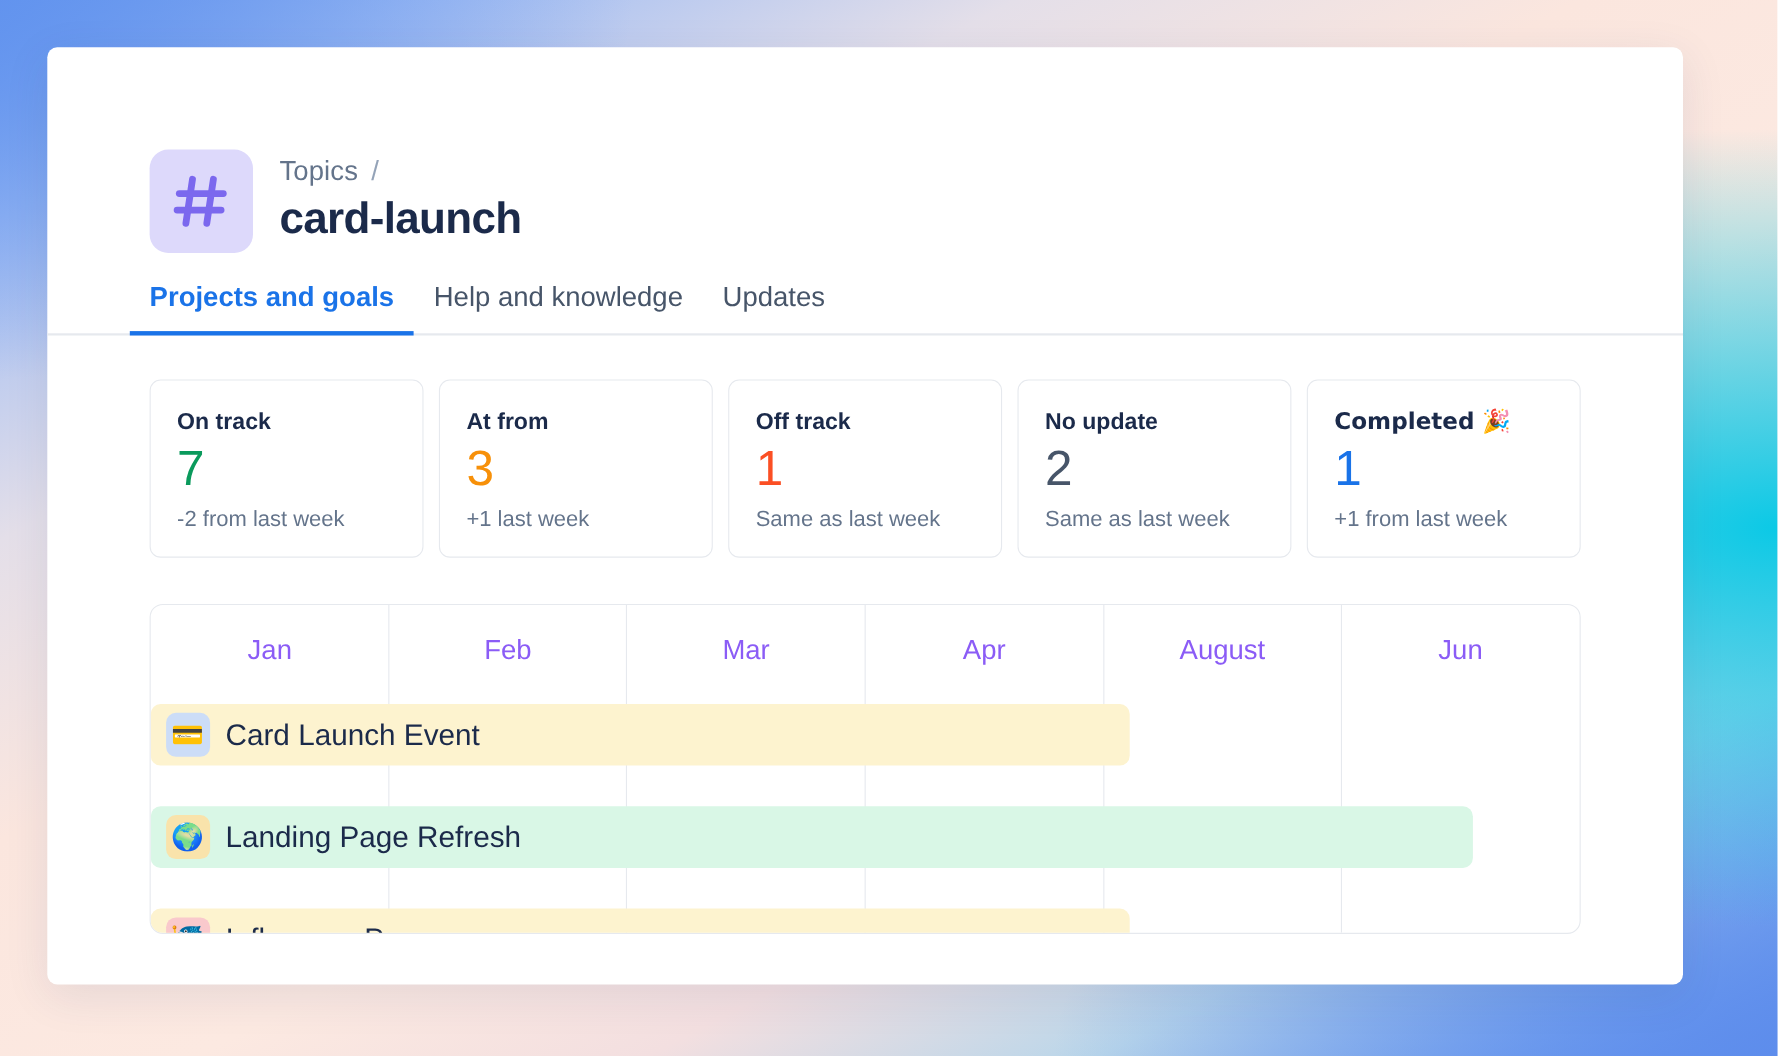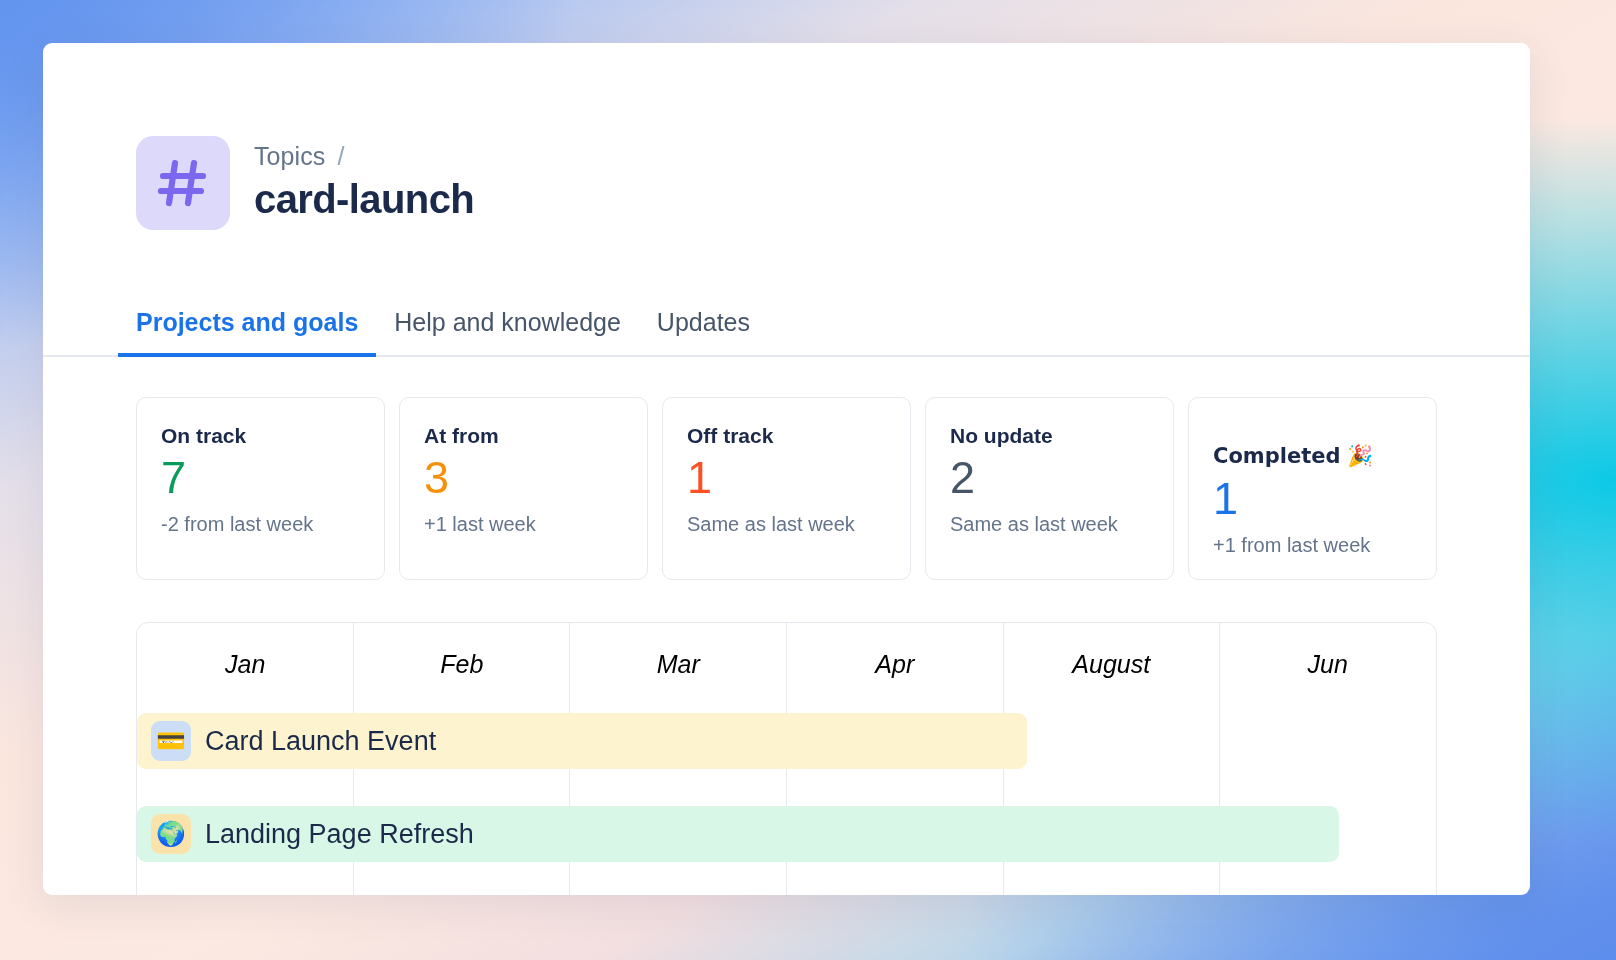--- a/index.html
+++ b/index.html
@@ -90,21 +90,21 @@
   .page-title {
     font-size: 40px;
     font-weight: 700;
     color: #1b2a4a;
     letter-spacing: -0.6px;
     line-height: 1.22;
   }
 
   
   .tabs {
-    margin: 76px 0 0 0;
+    margin: 24px 0 0 0;
     padding-left: 93px;
     padding-right: 93px;
     display: flex;
     align-items: center;
     gap: 0;
     border-bottom: 2px solid #e6e9ee;
     position: relative;
   }
 
   .tab {
@@ -191,22 +191,21 @@
     display: flex;
     z-index: 2;
     pointer-events: none;
   }
   .tl-month {
     flex: 1 1 0;
     display: flex;
     align-items: center;
     justify-content: center;
     font-size: 25px;
-    color: #000000;
-    font-style: italic;
+    color: #8b5cf6;
   }
 
   .tl-rows {
     position: absolute;
     left: 0; right: 0; top: 82px; bottom: 0;
     z-index: 3;
   }
 
   .tl-row {
     position: absolute;
@@ -231,21 +230,21 @@
     flex: none;
     font-family: "DejaVu Sans", sans-serif;
   }
 
   .tl-name {
     font-size: 27px;
     color: #1b2a4a;
     white-space: nowrap;
   }
 
-  .emoji-font { font-family: "DejaVu Sans", sans-serif; margin-top: 21px; }
+  .emoji-font { font-family: "DejaVu Sans", sans-serif; }
 </style>
 </head>
 <body>
 
 <div class="backdrop"></div>
 
 <div class="panel">
   <div class="panel-inner">
 
     <div class="header">

